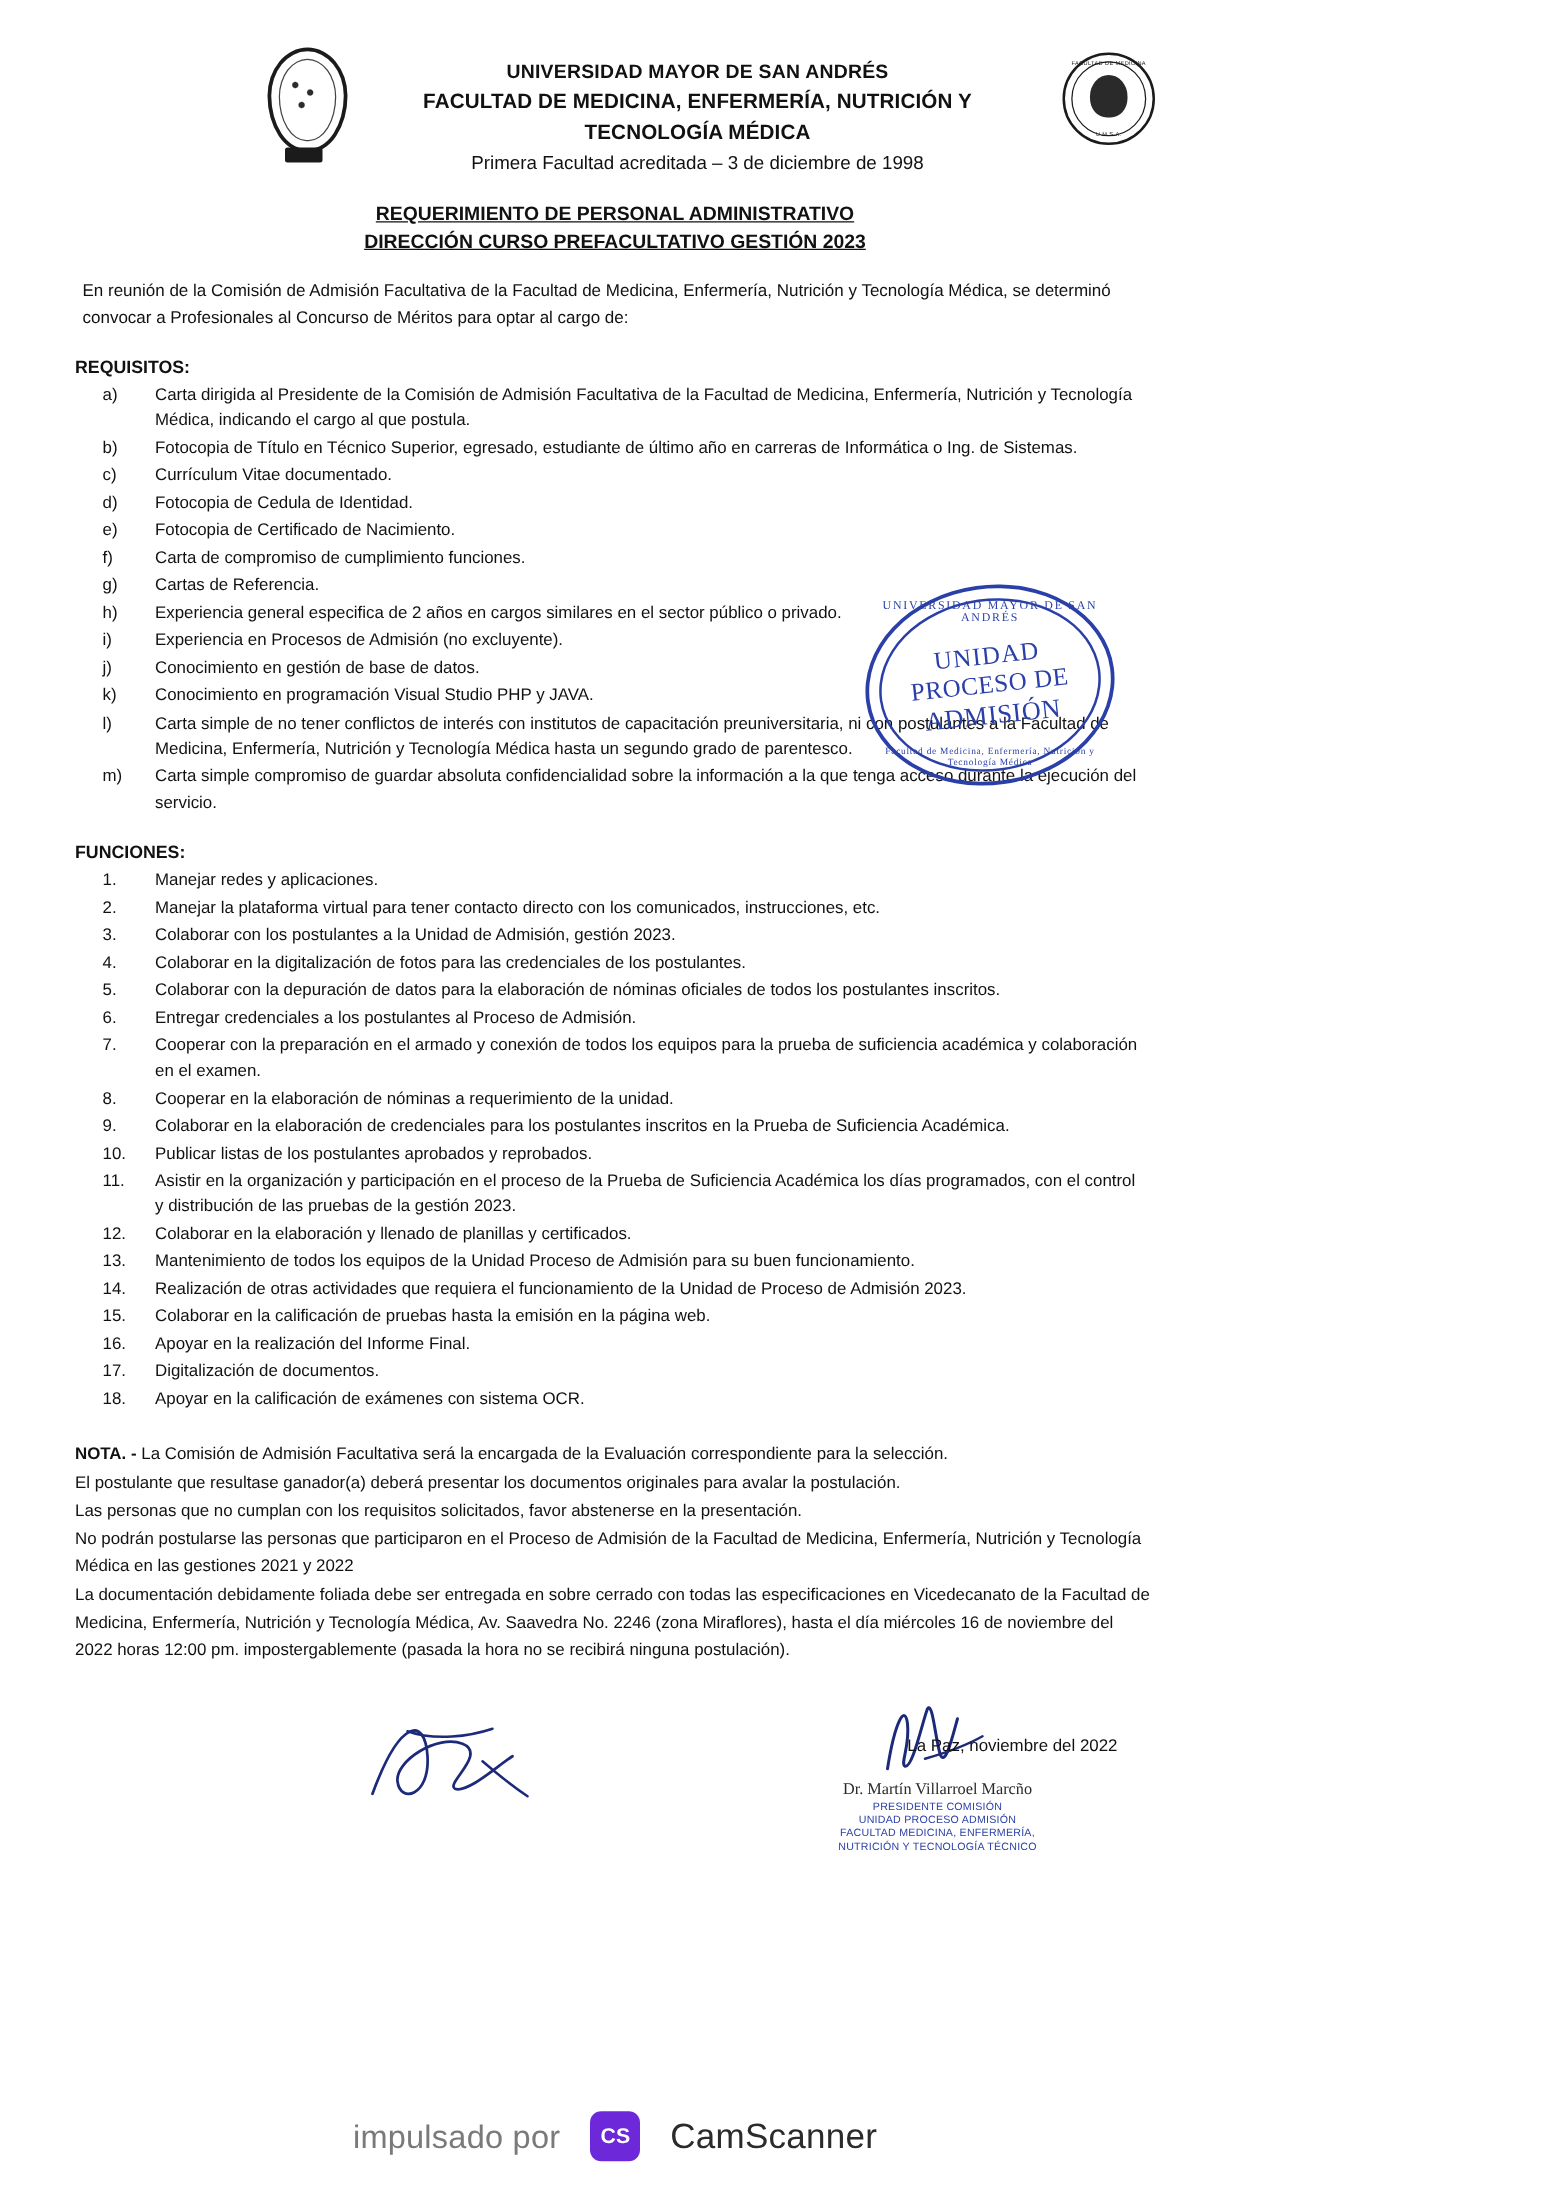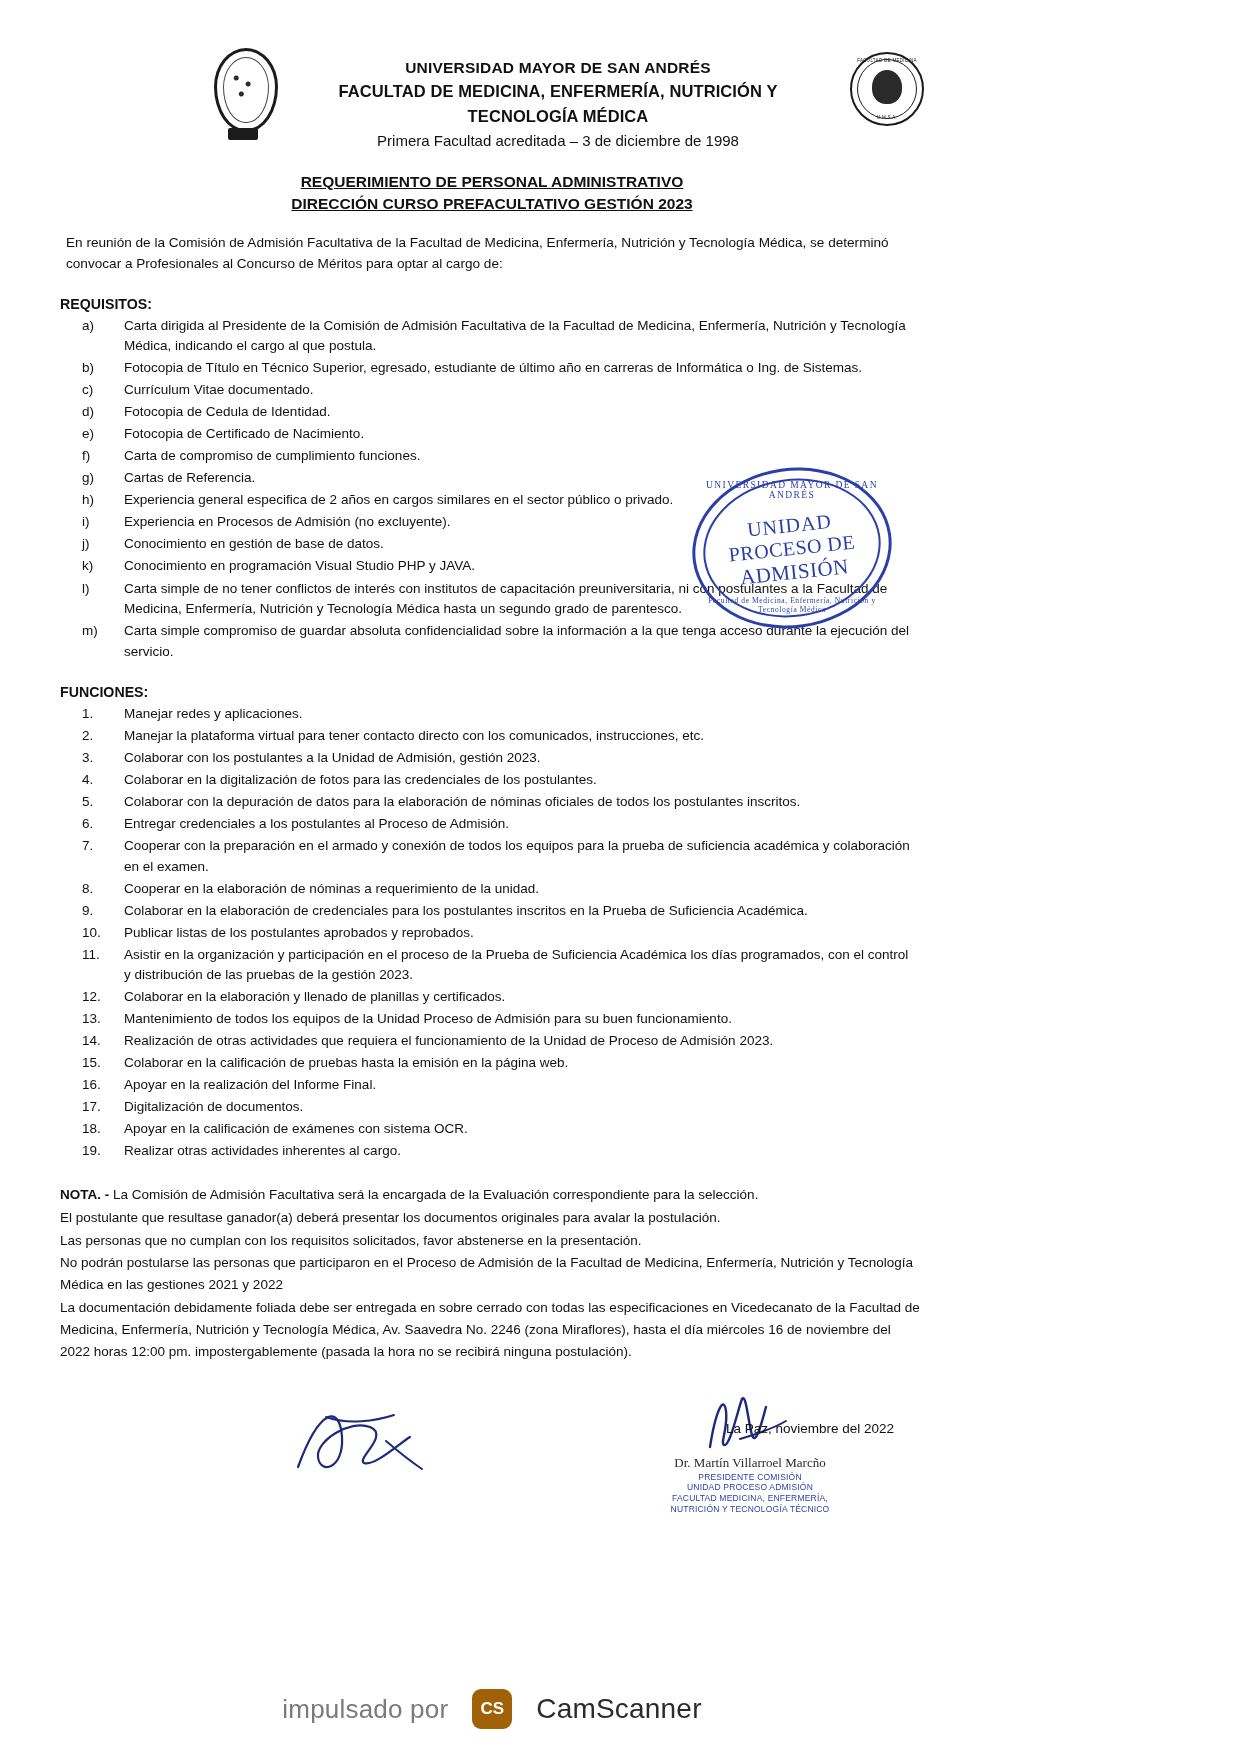--- a/index.html
+++ b/index.html
@@ -13,21 +13,21 @@
     font-family: "Liberation Sans", sans-serif;
     color: #111;
     position: relative;
     overflow: hidden;
   }
   .page {
     position: relative;
     width: 984px;
     height: 1755px;
     box-sizing: border-box;
-    padding: 40px 60px 0 60px;
+    padding: 30px 60px 0 60px;
   }
 
   
   .header {
     display: flex;
     align-items: flex-start;
     justify-content: center;
     gap: 20px;
     margin-top: 6px;
   }
@@ -316,21 +316,21 @@
     gap: 24px;
     color: #6a6a6a;
   }
   .cs-footer .imp {
     font-size: 26px;
     color: #7a7a7a;
     letter-spacing: .2px;
   }
   .cs-footer .cs-badge {
     width: 40px; height: 40px;
-    background: #a16207;
+    background: #6d28d9;
     color: #fff;
     border-radius: 9px;
     font-size: 17px;
     font-weight: bold;
     display: flex;
     align-items: center;
     justify-content: center;
   }
   .cs-footer .cs-name {
     font-size: 28px;
@@ -508,24 +508,20 @@
         <span class="mk">16.</span>
         <span class="tx">Apoyar en la realización del Informe Final.</span>
       </li>
       <li>
         <span class="mk">17.</span>
         <span class="tx">Digitalización de documentos.</span>
       </li>
       <li>
         <span class="mk">18.</span>
         <span class="tx">Apoyar en la calificación de exámenes con sistema OCR.</span>
-      </li>
-      <li>
-        <span class="mk">19.</span>
-        <span class="tx">Realizar otras actividades inherentes al cargo.</span>
       </li>
     </ol>
 
   <div class="nota">
     <p>
       <span class="nota-head">NOTA. -</span><span> La Comisión de Admisión Facultativa será la encargada de la Evaluación correspondiente para la selección.</span>
     </p>
     <div id="nota-paragraphs">
         <p>El postulante que resultase ganador(a) deberá presentar los documentos originales para avalar la postulación.</p>
         <p>Las personas que no cumplan con los requisitos solicitados, favor abstenerse en la presentación.</p>

